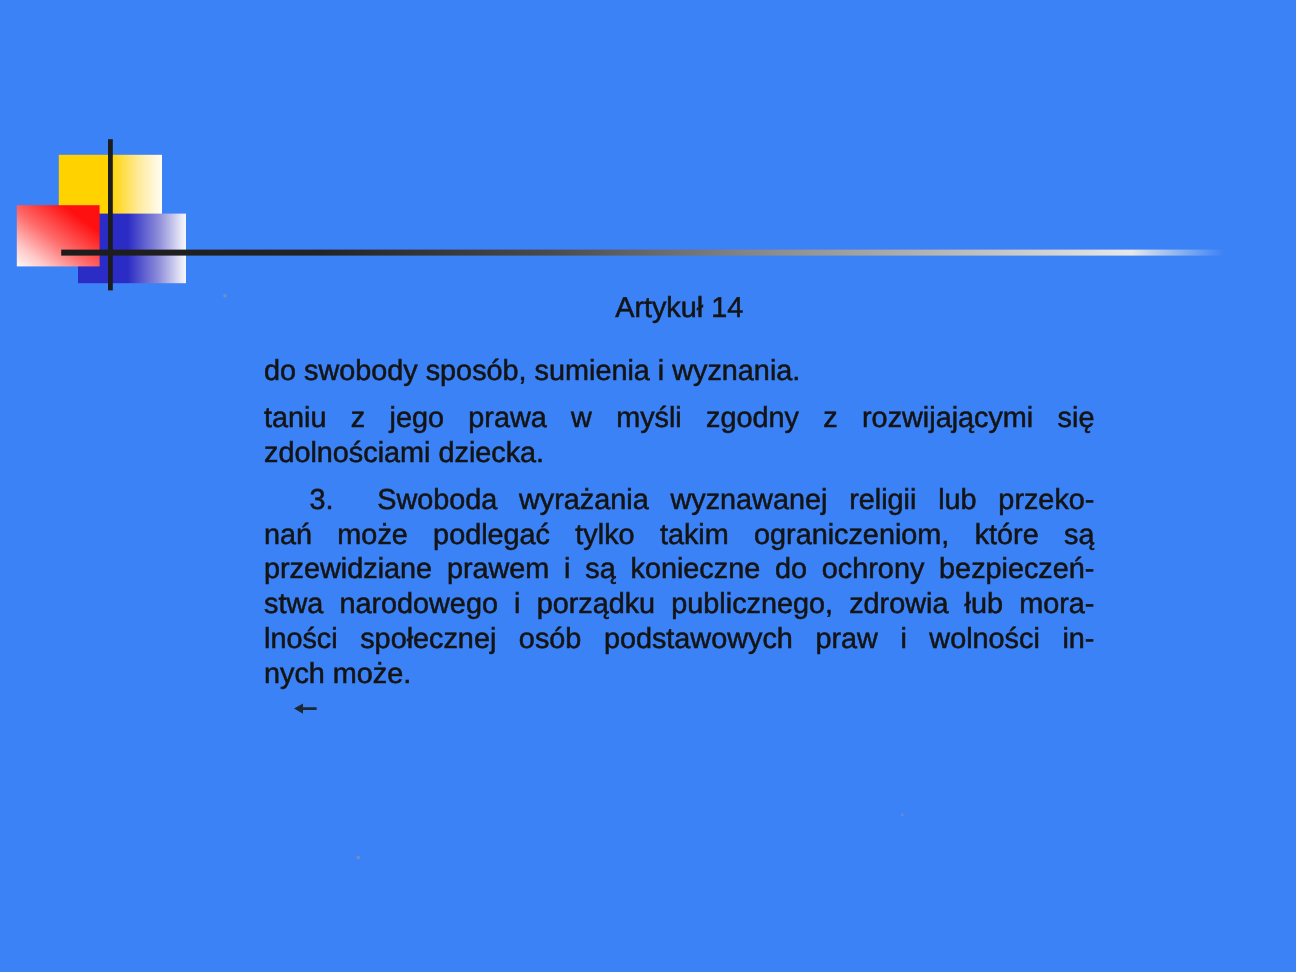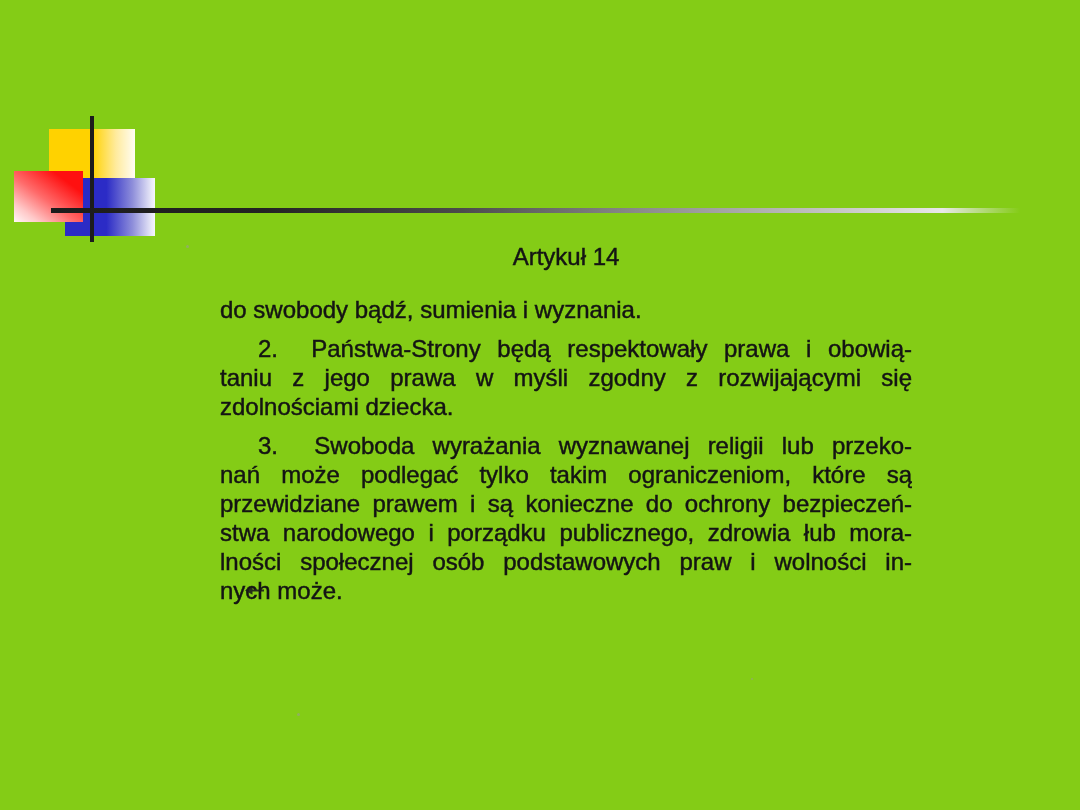--- a/index.html
+++ b/index.html
@@ -6,21 +6,21 @@
     --yellow: #FFD200;
     --red: #FF1010;
     --blue: #2B2BC6;
     --line-color: #1C1C1C;
     --text-color: #141414;
   }
   * { margin: 0; padding: 0; box-sizing: border-box; }
   html, body { width: 1080px; height: 810px; background: #ffffff; overflow: hidden; }
   body { font-family: "Liberation Sans", sans-serif; color: var(--text-color); }
 
-  .slide { position: relative; width: 1080px; height: 810px; background: #84cc16; }
+  .slide { position: relative; width: 1080px; height: 810px; background: #3b82f6; }
 
   
   .decor { position: absolute; left: 0; top: 0; width: 1080px; height: 260px; }
   .sq { position: absolute; }
   .sq-yellow {
     left: 49px; top: 129px; width: 86px; height: 50px; z-index: 1;
     background: linear-gradient(to right, var(--yellow) 0%, var(--yellow) 50%, #ffeb9e 78%, #fffdf4 100%);
   }
   .sq-blue {
     left: 65px; top: 178px; width: 90px; height: 58px; z-index: 2;
@@ -69,25 +69,24 @@
     <div class="sq sq-blue"></div>
     <div class="sq sq-red"></div>
     <div class="rule-v"></div>
     <div class="rule-h"></div>
   </div>
 
   <div class="content">
     <div class="title">Artykuł 14</div>
 
     <div class="para">
-      <div class="line last">do swobody bądź, sumienia i wyznania.</div>
+      <div class="line last">do swobody sposób, sumienia i wyznania.</div>
     </div>
 
     <div class="para">
-      <div class="line first">2.&nbsp; Państwa-Strony będą respektowały prawa i obowią-</div>
       <div class="line">taniu z jego prawa w myśli zgodny z rozwijającymi się</div>
       <div class="line last">zdolnościami dziecka.</div>
     </div>
 
     <div class="para">
       <div class="line first">3.&nbsp; Swoboda wyrażania wyznawanej religii lub przeko-</div>
       <div class="line">nań może podlegać tylko takim ograniczeniom, które są</div>
       <div class="line">przewidziane prawem i są konieczne do ochrony bezpieczeń-</div>
       <div class="line">stwa narodowego i porządku publicznego, zdrowia łub mora-</div>
       <div class="line">lności społecznej osób podstawowych praw i wolności in-</div>

